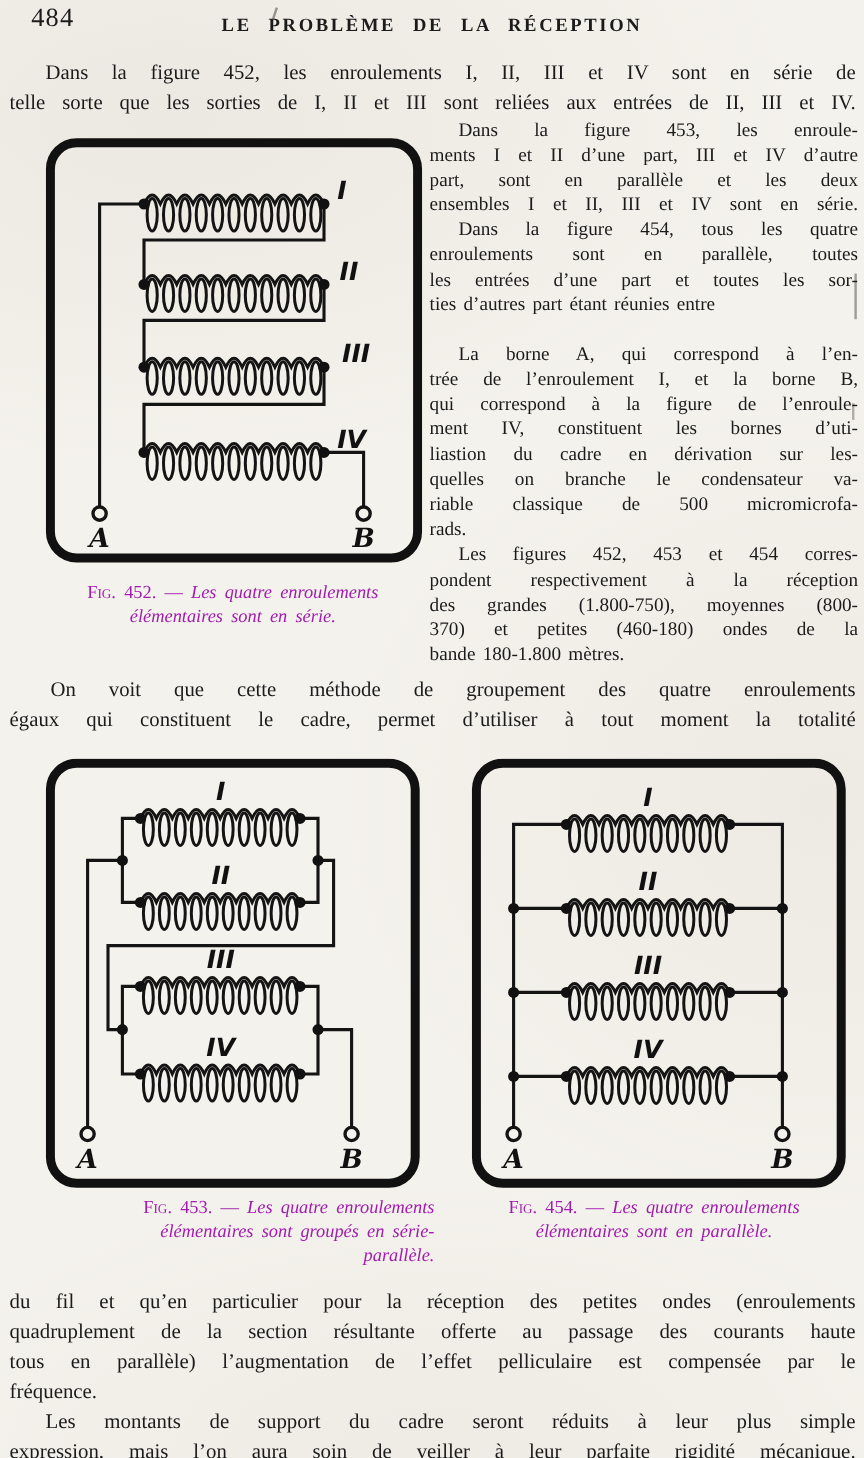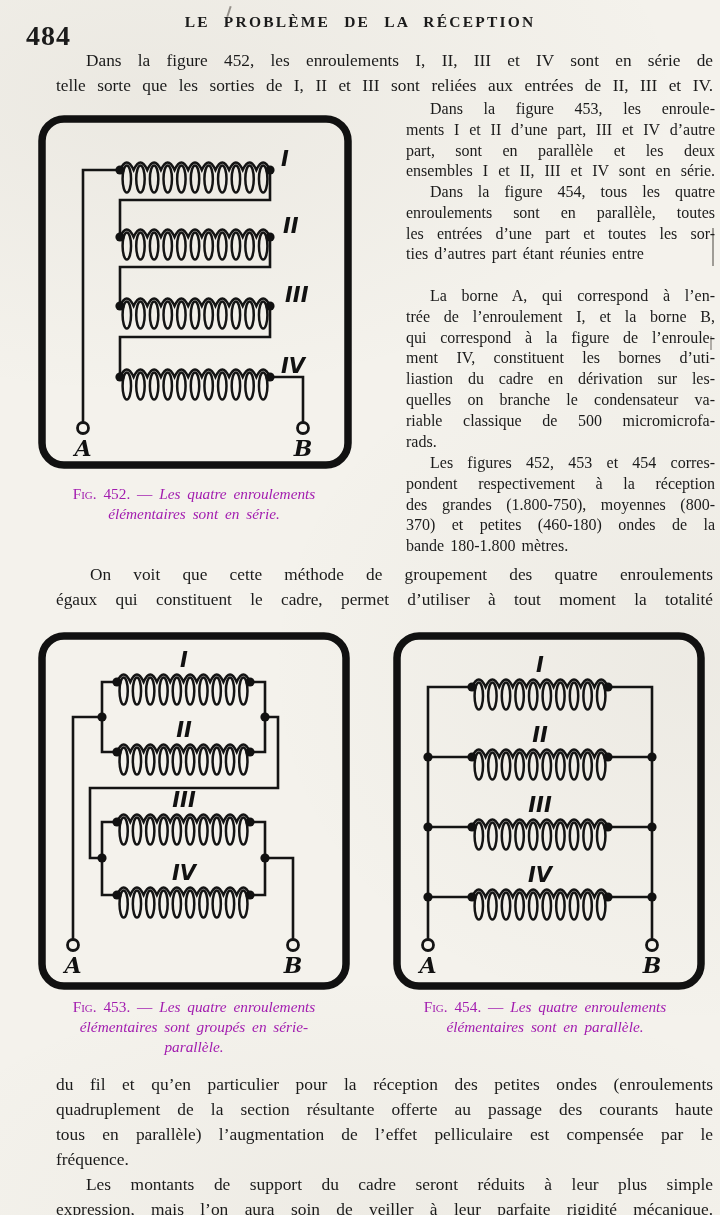--- a/index.html
+++ b/index.html
@@ -8,26 +8,26 @@
     background:
       radial-gradient(ellipse 900px 500px at 20% 8%, rgba(120,110,90,0.07), transparent 60%),
       radial-gradient(ellipse 700px 600px at 95% 55%, rgba(120,110,90,0.06), transparent 60%),
       radial-gradient(ellipse 800px 400px at 50% 100%, rgba(120,110,90,0.05), transparent 60%),
       #f4f2ec;
     font-family:"Liberation Serif","DejaVu Serif",serif;
     color:#1b1b1b;
   }
   .abs{position:absolute;}
   
-  .page-number{left:26px;top:20px;font-size:28px;font-weight:700;letter-spacing:1px;}
+  .page-number{left:26px;top:2px;font-size:22px;font-weight:400;letter-spacing:1px;}
   .running-title{left:0;right:0;top:13px;text-align:center;font-size:15.5px;font-weight:700;
     letter-spacing:2.2px;word-spacing:8px;}
   
   .para{line-height:25px;font-size:17.3px;word-spacing:2px;}
-  .para .tl{text-align:justify;text-align-last:justify;margin-left:48px;}
+  .para .tl{text-align:justify;text-align-last:justify;}
   .para[data-last="left"] .tl:last-child{text-align-last:left;}
   .para .tl:first-child{text-indent:var(--ind,30px);}
   .fullw{left:8px;width:705px;}
   .colw{left:358px;width:357px;line-height:20.8px;font-size:16px;}
   .colw .tl:first-child{text-indent:24px;}
   .bottom-para{line-height:25px;font-size:17.4px;}
   
   .caption{text-align:center;font-size:15.3px;line-height:20px;word-spacing:3px;color:#a21caf;}
   .cap-label{font-variant:small-caps;font-style:normal;}
   .cap-it{font-style:italic;}
@@ -321,21 +321,21 @@
       <text x="147" y="110" text-anchor="middle" class="coil-label">II</text>
       <text x="147" y="180" text-anchor="middle" class="coil-label">III</text>
       <text x="147" y="250" text-anchor="middle" class="coil-label">IV</text>
       <circle cx="35" cy="313" r="5.5" class="termc"></circle>
       <text x="35" y="341" text-anchor="middle" class="term-label">A</text>
       <circle cx="259" cy="313" r="5.5" class="termc"></circle>
       <text x="259" y="341" text-anchor="middle" class="term-label">B</text>
       <rect x="4" y="4" width="304" height="350" rx="22" class="frame"></rect>
     </svg>
   </div>
-<div class="abs caption" style="left:26px;top:997px;width:336px;">
+<div class="abs caption" style="left:26px;top:997px;width:336px;text-align:right;">
     <div><span class="cap-label">Fig. 453. — </span><span class="cap-it">Les quatre enroulements</span></div>
     <div class="cap-it">élémentaires sont groupés en série-</div>
     <div class="cap-it">parallèle.</div>
   </div>
 <div class="abs caption" style="left:382px;top:997px;width:326px;">
     <div><span class="cap-label">Fig. 454. — </span><span class="cap-it">Les quatre enroulements</span></div>
     <div class="cap-it">élémentaires sont en parallèle.</div>
   </div>
 
 <div class="abs para fullw bottom-para" style="top:1072px;--ind:0px;" data-last="left">

